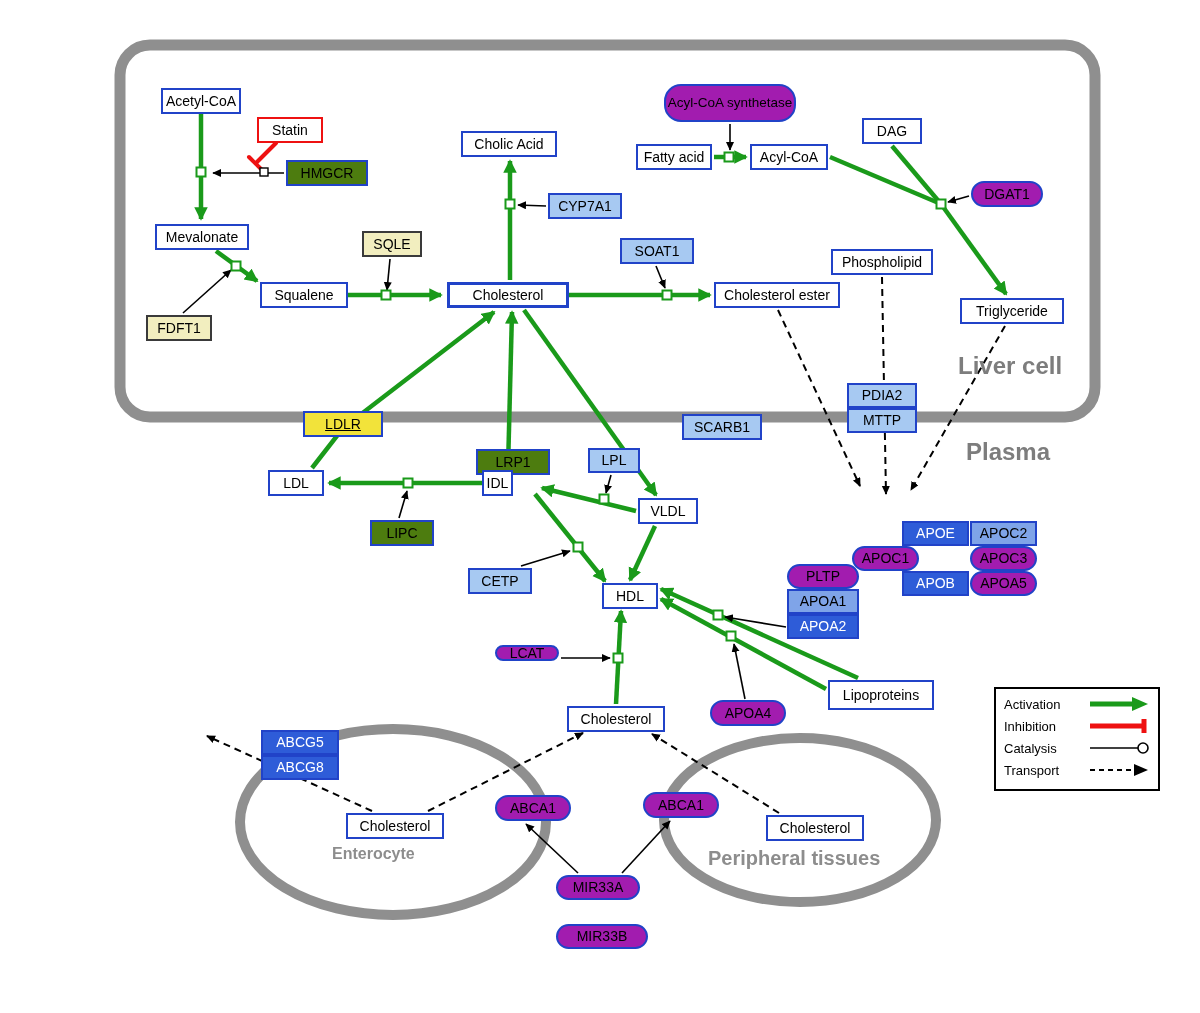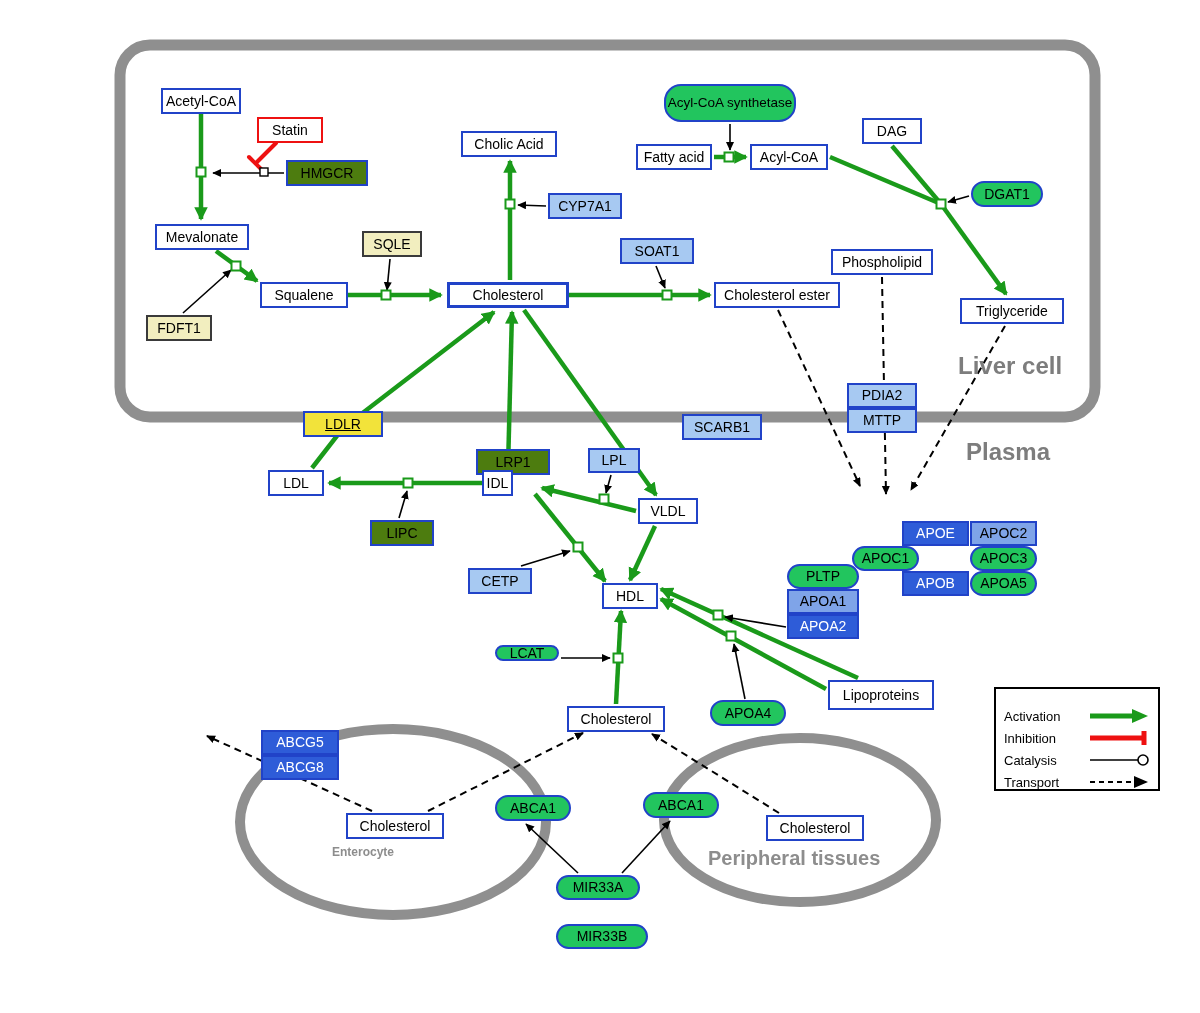--- a/index.html
+++ b/index.html
@@ -8,28 +8,28 @@
   #edges{position:absolute;left:0;top:0;z-index:1;}
   .node{position:absolute;z-index:3;display:flex;align-items:center;justify-content:center;
         box-sizing:border-box;background:#ffffff;border:2px solid #2143c8;color:#000;
         font-size:14px;text-align:center;line-height:1.05;white-space:nowrap;}
   .hub{border-width:3px;}
   .yellow{background:#4d7c0f;}
   .ldlr{background:#f2e33a;text-decoration:underline;}
   .cream{background:#f2eebf;border-color:#3a3a3a;}
   .creamblue{background:#4d7c0f;margin-top:38px;}
   .lblue{background:#a7c9f2;}
-  .mblue{background:#22c55e;border-radius:17px;}
+  .mblue{background:#a21caf;border-radius:17px;}
   .mlblue{background:#7fa4e8;}
   .dblue{background:#2e5cd8;color:#ffffff;}
   .redborder{border-color:#ee1111;border-width:2.5px;}
   .twoline{white-space:normal;font-size:13.5px;}
   .region-label{position:absolute;z-index:2;font-weight:bold;color:#7d7d7d;}
   .legend{position:absolute;left:994px;top:687px;width:166px;height:104px;z-index:4;
-          background:#fff;border:2px solid #000;box-sizing:border-box;padding:16px 8px;}
+          background:#fff;border:2px solid #000;box-sizing:border-box;padding:4px 8px;}
   .legend-row{display:flex;align-items:center;justify-content:space-between;height:22px;}
   .legend-row span{font-size:13px;color:#000;}
 </style>
 </head>
 <body>
 
 <div id="stage">
 
 <svg id="edges" width="1200" height="1013">
   <defs>
@@ -117,21 +117,21 @@
     <rect x="573.5" y="542.5" width="9" height="9"></rect>
     <rect x="613.5" y="653.5" width="9" height="9"></rect>
     <rect x="713.5" y="610.5" width="9" height="9"></rect>
     <rect x="726.5" y="631.5" width="9" height="9"></rect>
     <rect x="260" y="168" width="8" height="8" stroke="#000" stroke-width="1.4"></rect>
   </g>
 </svg>
 
 <div class="region-label" style="left:958px;top:352px;font-size:24px;">Liver cell</div>
 <div class="region-label" style="left:966px;top:438px;font-size:24px;">Plasma</div>
-<div class="region-label" style="left:332px;top:845px;font-size:12px;color:#8d8d8d;">Enterocyte</div>
+<div class="region-label" style="left:332px;top:845px;font-size:16px;color:#8d8d8d;">Enterocyte</div>
 <div class="region-label" style="left:708px;top:847px;font-size:20px;color:#8d8d8d;">Peripheral tissues</div>
 
 <div class="node" style="left:161px;top:88px;width:80px;height:26px">Acetyl-CoA</div>
 <div class="node redborder" style="left:257px;top:117px;width:66px;height:26px">Statin</div>
 <div class="node yellow" style="left:286px;top:160px;width:82px;height:26px">HMGCR</div>
 <div class="node" style="left:155px;top:224px;width:94px;height:26px">Mevalonate</div>
 <div class="node cream" style="left:362px;top:231px;width:60px;height:26px">SQLE</div>
 <div class="node cream" style="left:146px;top:315px;width:66px;height:26px">FDFT1</div>
 <div class="node" style="left:260px;top:282px;width:88px;height:26px">Squalene</div>
 <div class="node hub" style="left:447px;top:282px;width:122px;height:26px">Cholesterol</div>

